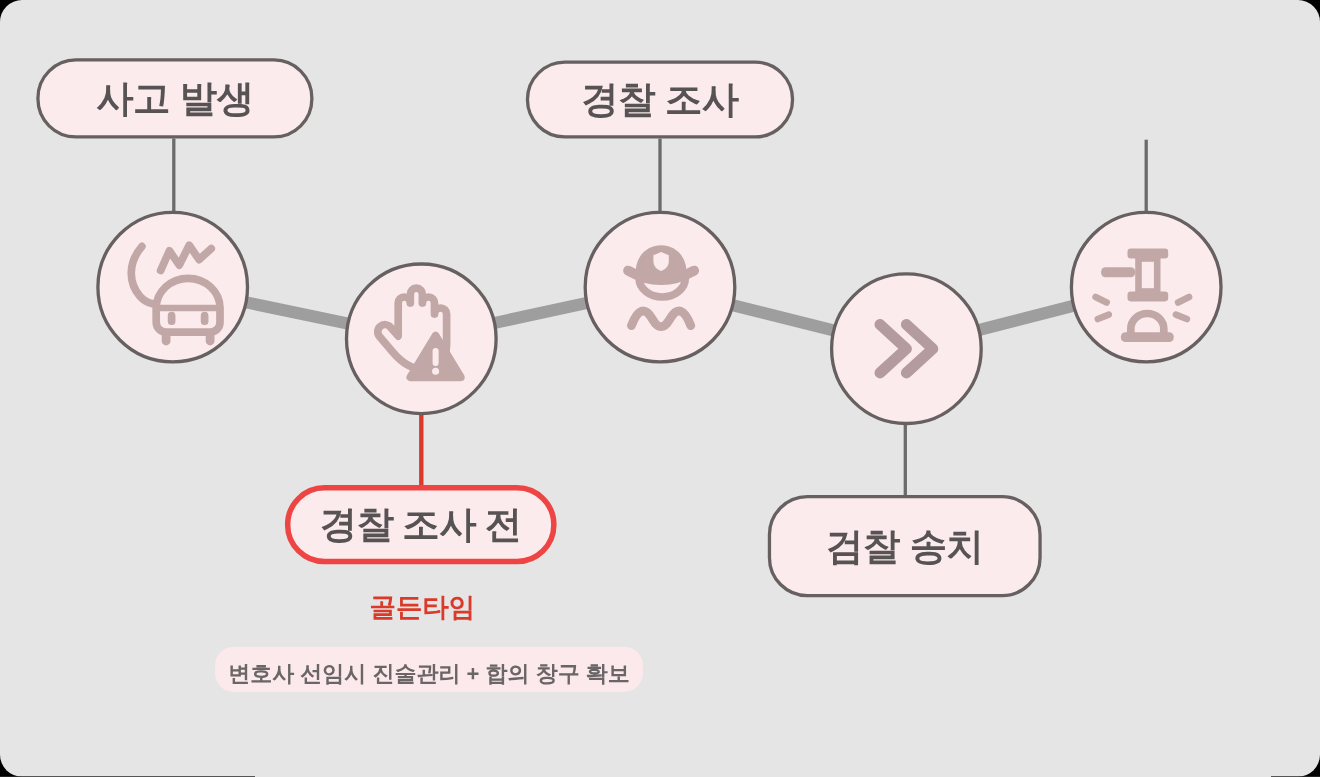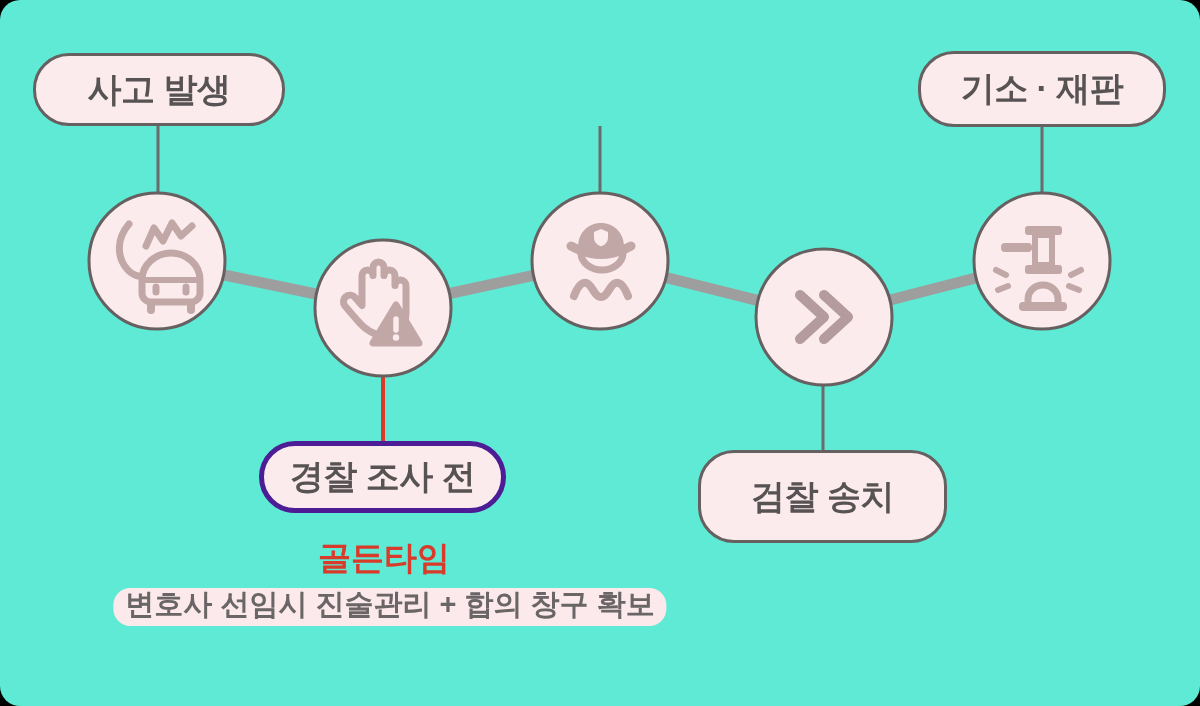--- a/index.html
+++ b/index.html
@@ -1,36 +1,36 @@
 <!DOCTYPE html>
 <html><head>
 <meta charset="utf-8">
 <style>
   html,body{margin:0;padding:0;background:#000;}
   body{font-family:"Liberation Sans","DejaVu Sans",sans-serif;}
   .canvas{
-    position:relative;width:1200px;height:706px;background:#5eead4;
+    position:relative;width:1200px;height:706px;background:#e5e5e5;
     border-radius:20px;overflow:hidden;
   }
   .layer{position:absolute;left:0;top:0;}
   .pill{
     position:absolute;display:flex;align-items:center;justify-content:center;
     background:#FCEBED;border:3px solid #666061;border-radius:36px;
     color:#575253;font-size:34px;font-weight:700;letter-spacing:-0.5px;
     box-sizing:border-box;white-space:nowrap;
   }
-  .pill--red{border:5px solid #4c1d95;}
+  .pill--red{border:5px solid #ef4444;font-family:Liberation Serif, serif;}
   .golden-title{
     position:absolute;transform:translateX(-50%);
-    color:#D93A2A;font-size:33px;font-weight:800;white-space:nowrap;
+    color:#D93A2A;font-size:24px;font-weight:800;white-space:nowrap;
   }
   .note{
     position:absolute;transform:translateX(-50%);
-    color:#6A6566;font-size:29px;font-weight:600;white-space:nowrap;
-    background:#FCE9EB;padding:1px 12px 5px;border-radius:17px;line-height:1.1;
+    color:#6A6566;font-size:20px;font-weight:600;white-space:nowrap;
+    background:#FCE9EB;padding:14px 12px 5px;border-radius:17px;line-height:1.1;
   }
 </style>
 </head>
 <body>
 
 <div class="canvas">
 
   <svg class="layer" width="1200" height="706" viewBox="0 0 1200 706">
 
     <g stroke="#9E9E9E" stroke-width="11" stroke-linecap="round">
@@ -106,24 +106,24 @@
           <line x1="1079" y1="290" x2="1069" y2="286"></line>
         </g>
       </g>
     </g>
   </svg>
 
   <div class="pill" style="left:33px;top:53px;width:252px;height:73px">
     <span>사고 발생</span>
   </div>
 
+  <div class="pill" style="left:478px;top:55px;width:244px;height:71px">
+    <span>경찰 조사</span>
+  </div>
 
-  <div class="pill" style="left:918px;top:51px;width:248px;height:76px">
-    <span>기소 · 재판</span>
-  </div>
 
   <div class="pill pill--red" style="left:259px;top:441px;width:247px;height:72px">
     <span>경찰 조사 전</span>
   </div>
 
   <div class="pill" style="left:698px;top:450px;width:249px;height:93px">
     <span>검찰 송치</span>
   </div>
 
   <div class="golden-title" style="left:384px;top:536px">골든타임</div>

